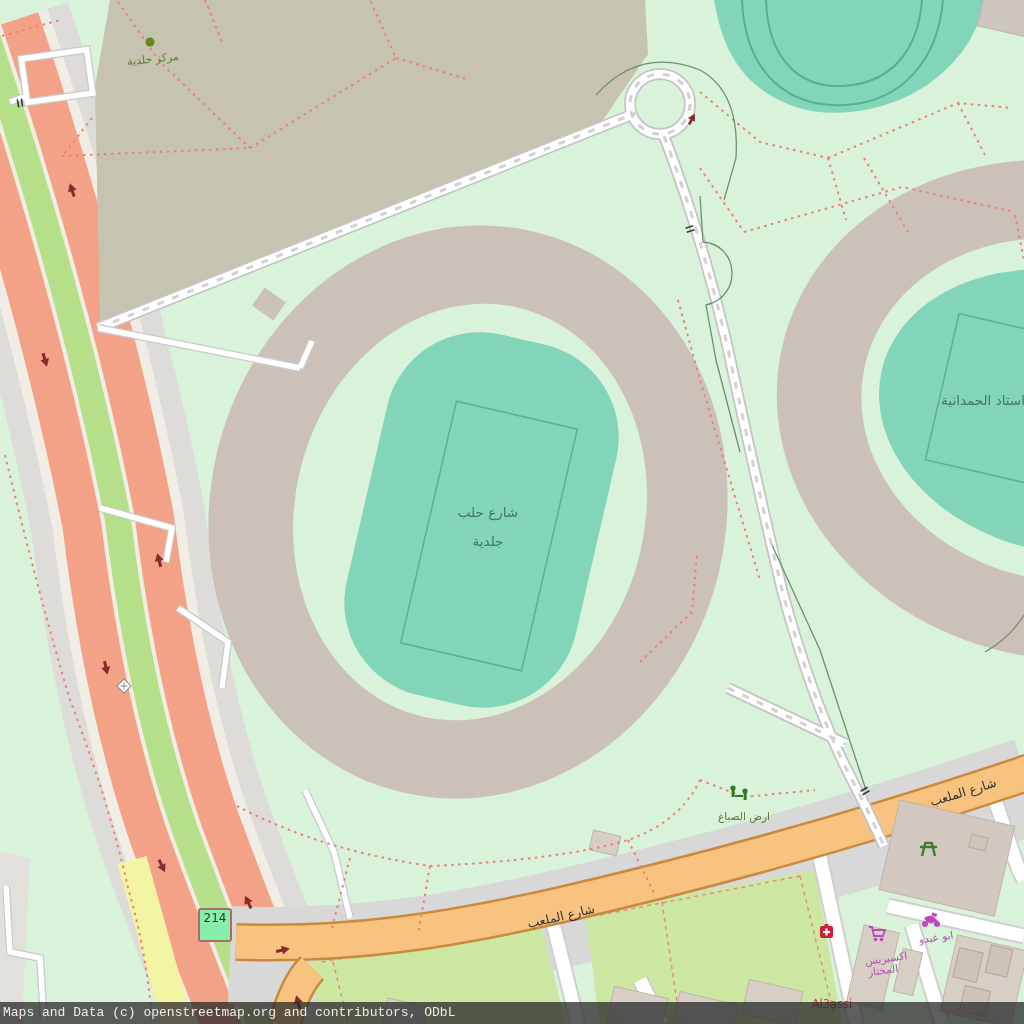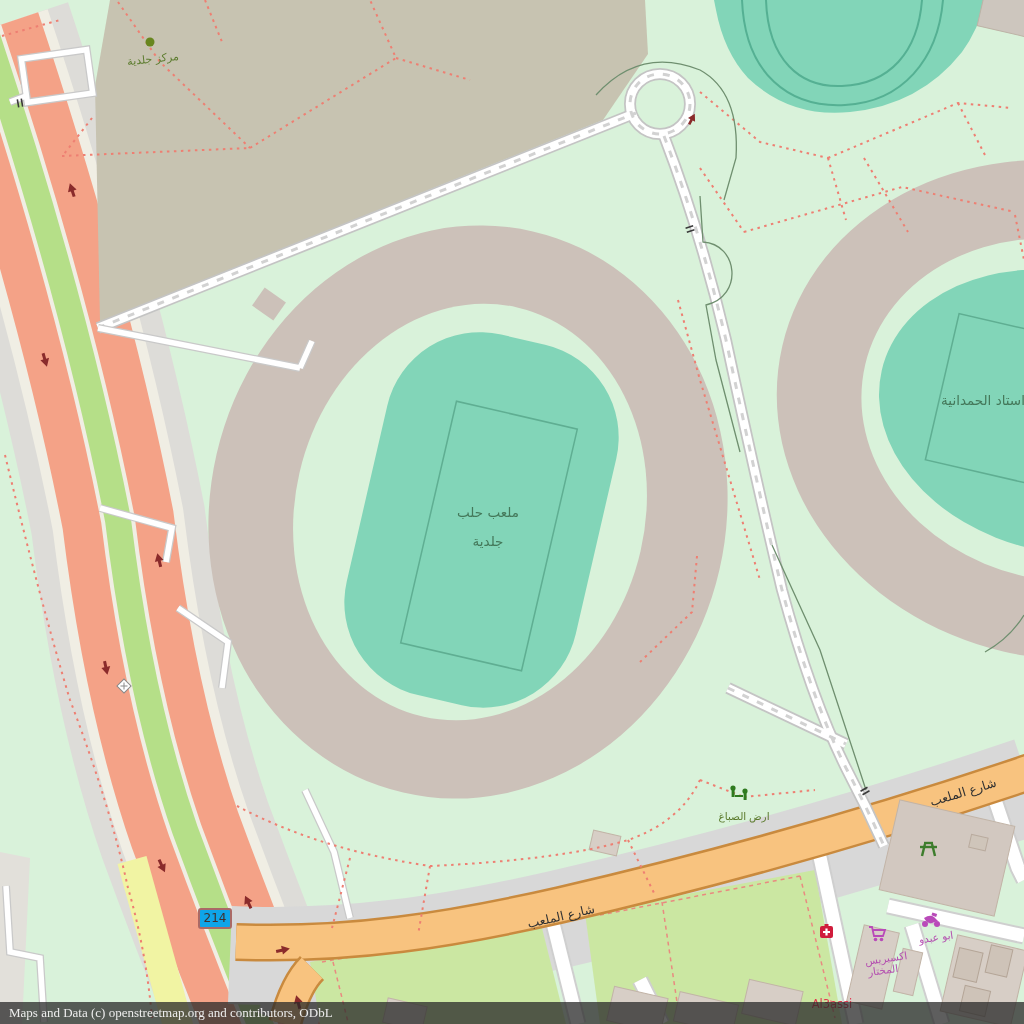--- a/index.html
+++ b/index.html
@@ -7,28 +7,28 @@
        font-family:"DejaVu Sans",sans-serif;background:#d9f2da;}
   .map svg.base{position:absolute;left:0;top:0;}
   .lbl{position:absolute;white-space:nowrap;transform:translate(-50%,-50%);
        pointer-events:none;}
   .lbl.ar{direction:rtl;}
   .green-lbl{color:#44785a;font-size:13.5px;}
   .park-lbl{color:#5c7c2e;font-size:11px;}
   .street-lbl{color:#333;font-size:12.5px;}
   .shop-lbl{color:#b44fb0;font-size:10.5px;}
   .health-lbl{color:#e3344e;font-size:11.5px;}
-  .shield{position:absolute;left:198px;top:908px;width:34px;height:21px;
-          background:#0ea5e9;border:2px solid #aa6a66;border-radius:3px;
+  .shield{position:absolute;left:198px;top:908px;width:34px;height:34px;
+          background:#86efac;border:2px solid #aa6a66;border-radius:3px;
           color:#40302e;font-size:12px;line-height:17px;text-align:center;
           box-sizing:border-box;}
   .attribution{position:absolute;left:0;right:0;bottom:0;height:22px;
           background:rgba(40,40,40,.75);color:#ededed;
-          font-family:Liberation Serif, serif;font-size:13px;
-          line-height:21px;padding-left:9px;}
+          font-family:Liberation Mono, monospace;font-size:13px;
+          line-height:21px;padding-left:3px;}
 </style>
 </head>
 <body>
 
 <div class="map">
 
 <svg class="base" width="1024" height="1024" viewBox="0 0 1024 1024">
 
   <rect x="0" y="0" width="1024" height="1024" fill="#d9f2da"></rect>
 
@@ -280,26 +280,26 @@
   <g transform="translate(922,912)" fill="#b94ab9">
     <circle cx="3" cy="12" r="3"></circle>
         <circle cx="15" cy="12" r="3"></circle>
     <path d="M2,6 Q 8,2 12,5 L16,9 L10,11 Q 5,12 2,6 Z"></path>
     <rect x="10" y="1" width="5" height="3" transform="rotate(20 12 2)"></rect>
   </g>
 </svg>
 
 <div class="lbl ar park-lbl" style="left:153px;top:59px;transform:translate(-50%,-50%) rotate(-6deg);">مركز جلدية</div>
 
-<div class="lbl ar green-lbl" style="left:488px;top:512px;">ملعب حلب</div>
+<div class="lbl ar green-lbl" style="left:488px;top:512px;">شارع حلب</div>
 <div class="lbl ar green-lbl" style="left:488px;top:541px;">جلدية</div>
 
 <div class="lbl ar green-lbl" style="left:951px;top:400px;margin-left:32px;">استاد الحمدانية</div>
 
-<div class="lbl ar park-lbl" style="left:744px;top:816px;font-size:10.5px;font-family:Liberation Serif, serif;">ارض الصباغ</div>
+<div class="lbl ar park-lbl" style="left:744px;top:816px;font-size:10.5px;">ارض الصباغ</div>
 
 <div class="lbl ar street-lbl" style="left:561px;top:916px;transform:translate(-50%,-50%) rotate(-13deg);">شارع الملعب</div>
 <div class="lbl ar street-lbl" style="left:963px;top:792px;transform:translate(-50%,-50%) rotate(-17deg);">شارع الملعب</div>
 
 <div class="lbl health-lbl" style="left:832px;top:1004px;">Al3assi</div>
 
 <div class="lbl ar shop-lbl" style="left:886px;top:958px;transform:translate(-50%,-50%) rotate(-8deg);">اكسبريس</div>
 <div class="lbl ar shop-lbl" style="left:883px;top:970px;transform:translate(-50%,-50%) rotate(-8deg);">المختار</div>
 
 <div class="lbl ar shop-lbl" style="left:936px;top:937px;transform:translate(-50%,-50%) rotate(-8deg);">ابو عبدو</div>

